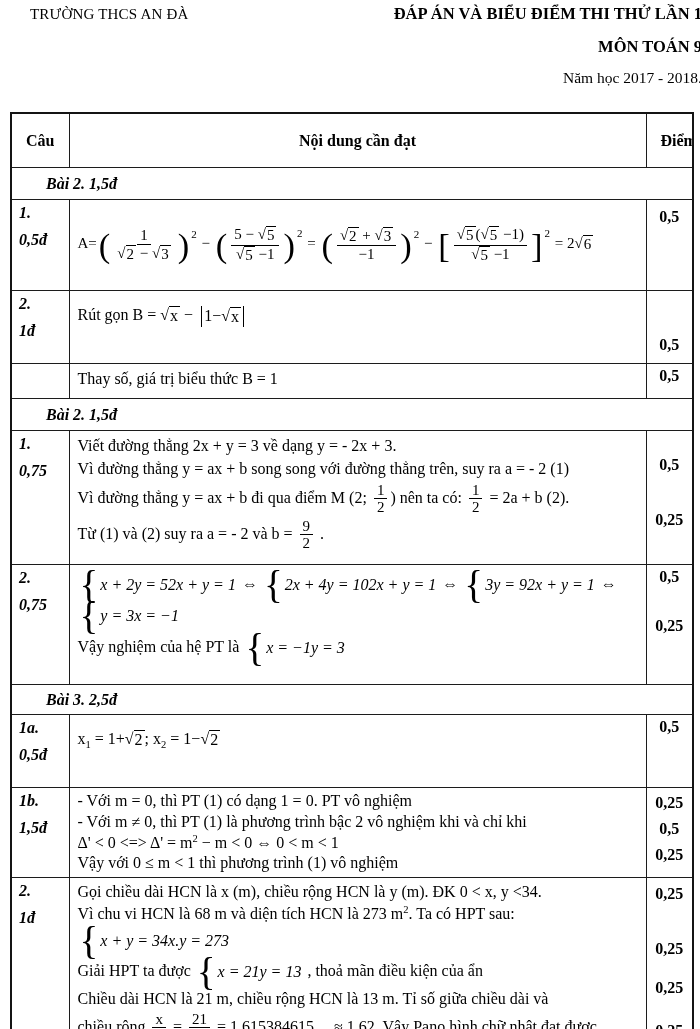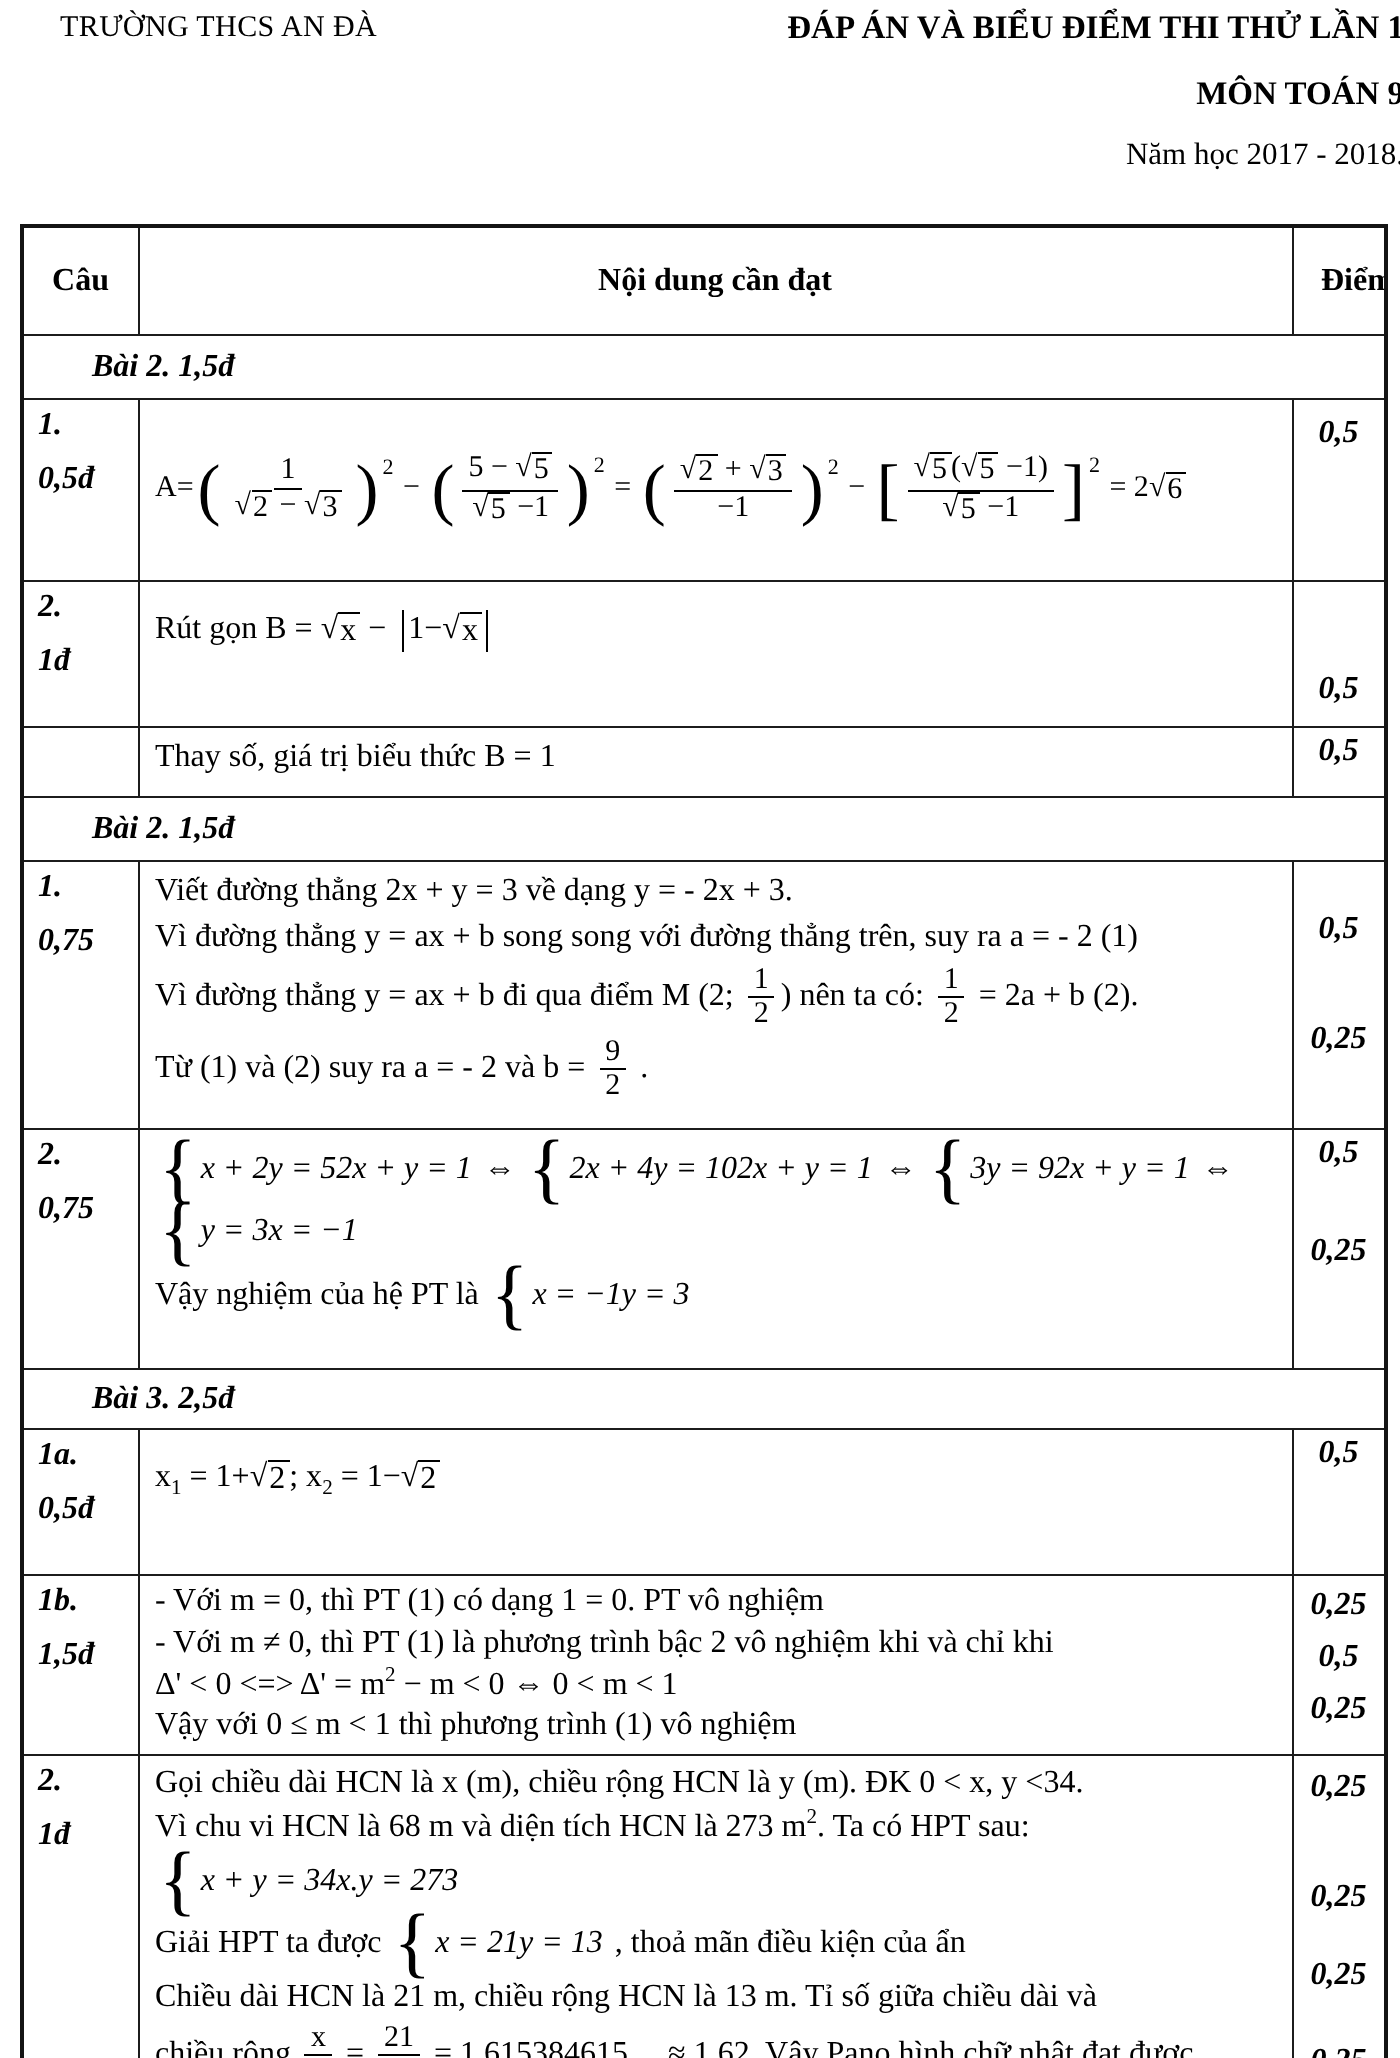--- a/index.html
+++ b/index.html
@@ -22,21 +22,21 @@
   }
   #tbl th,#tbl td{border:1.5px solid #1c1c1c;font-size:16px;overflow:hidden}
   #tbl thead th{height:25px;font-weight:bold;text-align:center;padding:14px}
   col.c-cau{width:58px} col.c-noidung{width:577px} col.c-diem{width:47px}
 
   .section-cell{font-weight:bold;font-style:italic;padding:2px 4px 2px 34px;vertical-align:middle}
   .cau-cell{vertical-align:top;text-align:left;padding:3px 2px 0 7px;font-weight:bold;font-style:italic;line-height:1.3}
   .cau-cell div + div{margin-top:6px}
   .content-cell{vertical-align:top;padding:3px 6px 3px 8px;line-height:1.3}
   .content-line{margin:2px 0}
-  .points-cell{vertical-align:top;text-align:center;font-weight:bold;font-style:italic;padding:2px}
+  .points-cell{vertical-align:top;text-align:center;font-weight:bold;padding:2px}
   .pt{line-height:1.3}
 
   
   #tbl tbody tr:nth-child(1)  td{height:27px}
   #tbl tbody tr:nth-child(2)  td{height:81px}
   #tbl tbody tr:nth-child(3)  td{height:57px}
   #tbl tbody tr:nth-child(4)  td{height:28px}
   #tbl tbody tr:nth-child(5)  td{height:27px}
   #tbl tbody tr:nth-child(6)  td{height:127px}
   #tbl tbody tr:nth-child(7)  td{height:113px}

